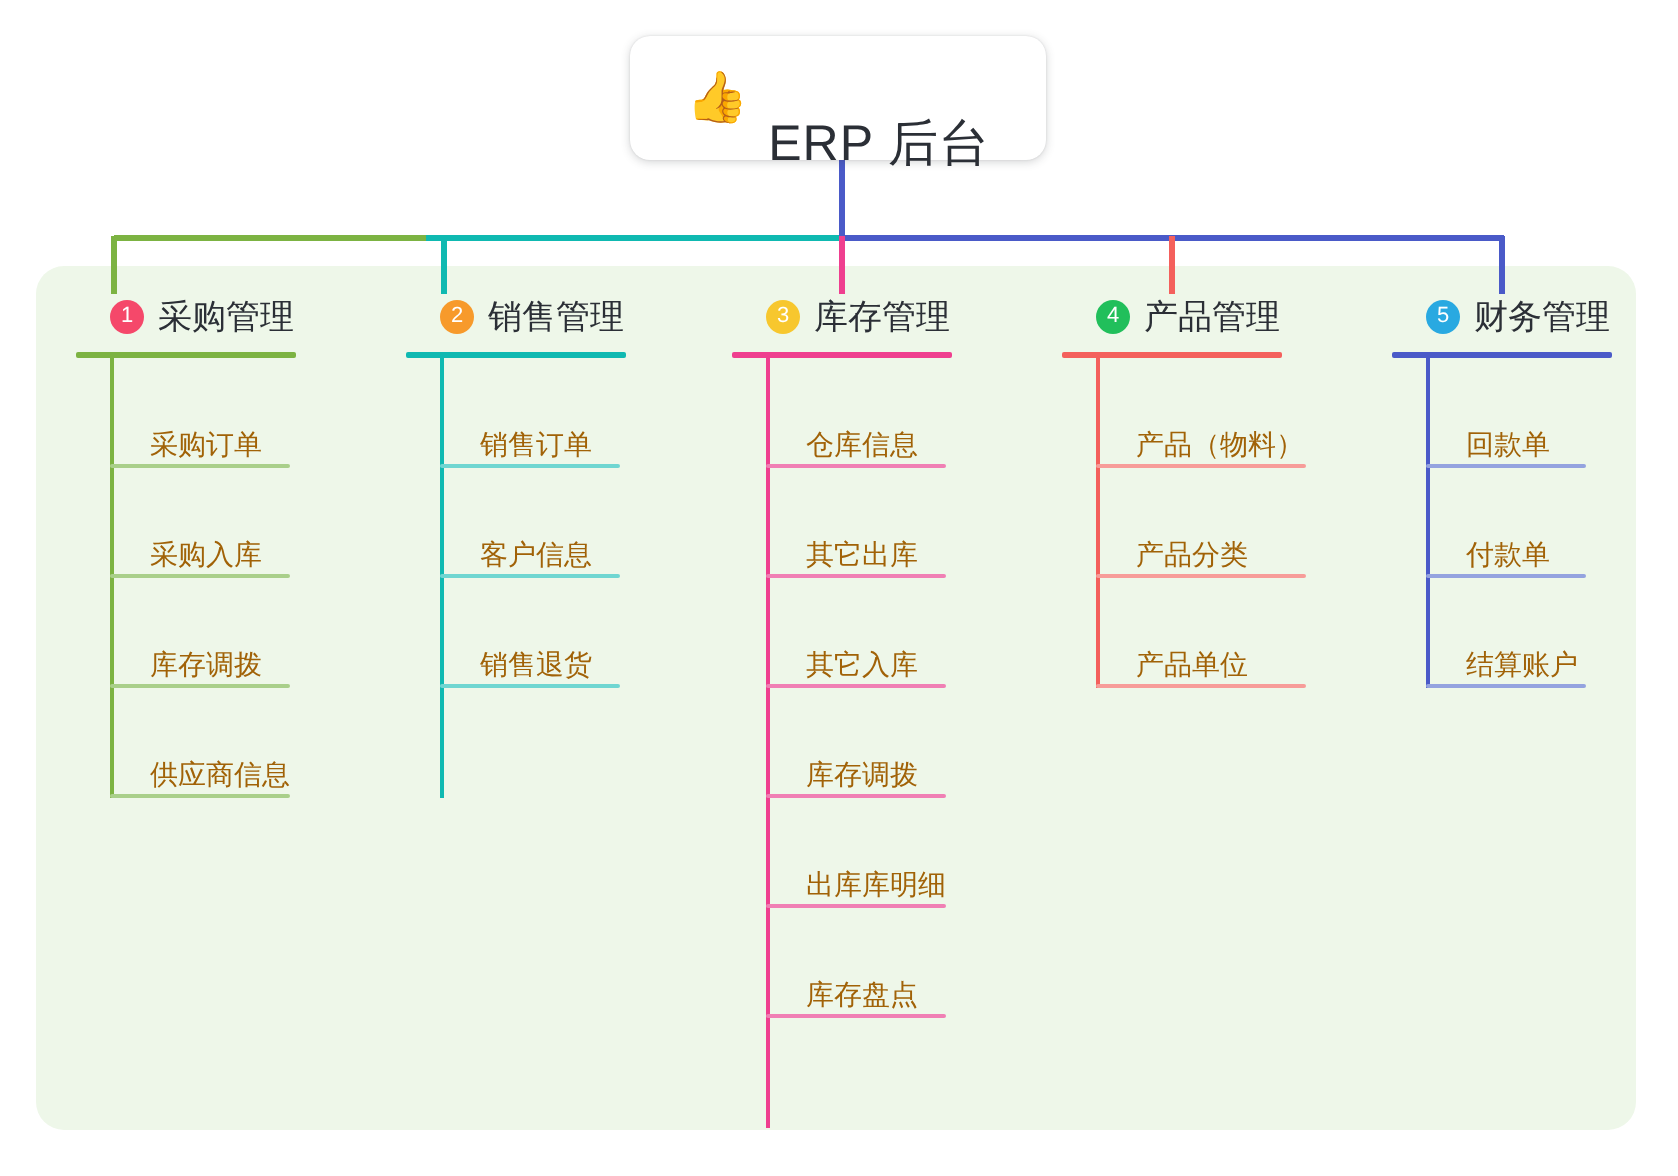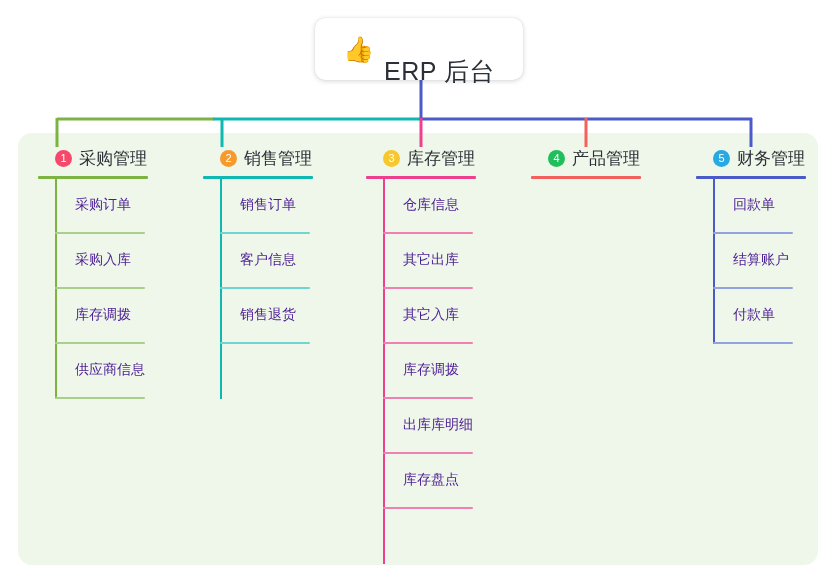--- a/index.html
+++ b/index.html
@@ -122,23 +122,23 @@
   .leaf {
     position: relative;
     height: 55px;
     box-sizing: border-box;
     display: flex;
     align-items: flex-end;
     padding-left: 20px;
   }
   .leaf-label {
     font-size: 14px;
-    color: #4c1d95;
+    color: #a16207;
     white-space: nowrap;
-    padding-bottom: 20px;
+    padding-bottom: 2px;
   }
   .leaf-underline {
     position: absolute;
     left: 0;
     bottom: 0;
     height: 2px;
     border-radius: 1px;
   }
 </style>
 </head>
@@ -250,38 +250,53 @@
             <div class="leaf-underline" style="width: 90px; background: rgb(240, 127, 180);"></div>
           </div>
         </div>
       </div>
       <div class="column" style="left: 531px;">
         <div class="col-header">
           <span class="badge" style="background: rgb(33, 191, 91);">4</span>
           <span class="col-title">产品管理</span>
         </div>
         <div class="col-underline" style="width: 110px; background: rgb(244, 96, 92);"></div>
+        <div class="col-body">
+          <div class="spine" style="background: rgb(244, 96, 92); height: 165px;"></div>
+          <div class="leaf">
+            <span class="leaf-label">产品（物料）</span>
+            <div class="leaf-underline" style="width: 105px; background: rgb(247, 156, 153);"></div>
+          </div>
+          <div class="leaf">
+            <span class="leaf-label">产品分类</span>
+            <div class="leaf-underline" style="width: 105px; background: rgb(247, 156, 153);"></div>
+          </div>
+          <div class="leaf">
+            <span class="leaf-label">产品单位</span>
+            <div class="leaf-underline" style="width: 105px; background: rgb(247, 156, 153);"></div>
+          </div>
+        </div>
       </div>
       <div class="column" style="left: 696px;">
         <div class="col-header">
           <span class="badge" style="background: rgb(41, 169, 225);">5</span>
           <span class="col-title">财务管理</span>
         </div>
         <div class="col-underline" style="width: 110px; background: rgb(74, 90, 200);"></div>
         <div class="col-body">
           <div class="spine" style="background: rgb(74, 90, 200); height: 165px;"></div>
           <div class="leaf">
             <span class="leaf-label">回款单</span>
             <div class="leaf-underline" style="width: 80px; background: rgb(148, 163, 223);"></div>
           </div>
           <div class="leaf">
+            <span class="leaf-label">付款单</span>
+            <div class="leaf-underline" style="width: 80px; background: rgb(148, 163, 223);"></div>
+          </div>
+          <div class="leaf">
             <span class="leaf-label">结算账户</span>
             <div class="leaf-underline" style="width: 80px; background: rgb(148, 163, 223);"></div>
           </div>
-          <div class="leaf">
-            <span class="leaf-label">付款单</span>
-            <div class="leaf-underline" style="width: 80px; background: rgb(148, 163, 223);"></div>
-          </div>
         </div>
       </div>
     </div>
 
 </div>
 
 </body></html>

